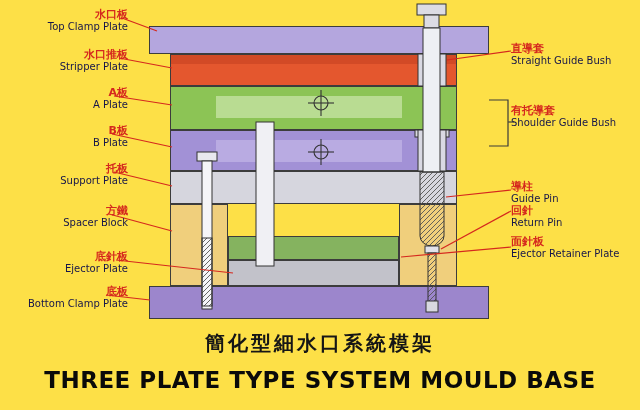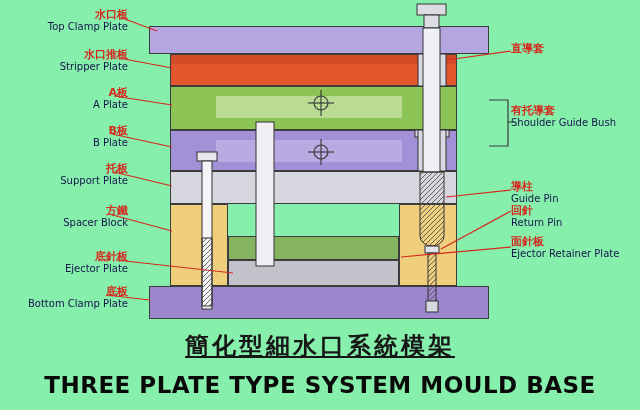--- a/index.html
+++ b/index.html
@@ -1,30 +1,30 @@
 <!DOCTYPE html>
 <html><head>
 <meta charset="utf-8">
 <style>
   html,body { margin:0; padding:0; }
   #page {
     position:relative; width:640px; height:410px;
-    background:#86efac; overflow:hidden;
+    background:#fde047; overflow:hidden;
     font-family:"DejaVu Sans", sans-serif;
   }
   .plate { position:absolute; border:1px solid #3c3c3c; box-sizing:border-box; z-index:1; }
   .plate-inner { position:absolute; z-index:2; }
   #overlay { position:absolute; left:0; top:0; z-index:5; pointer-events:none; }
   .lbl { position:absolute; z-index:10; }
   .lbl-left  { left:0;   width:128px; text-align:right; }
   .lbl-right { left:511px; width:124px; text-align:left; white-space:nowrap; }
   .lbl .cn { display:block; font-size:11px; font-weight:bold; line-height:13px; color:#d5281e; }
   .lbl .en { display:block; font-size:10px; font-weight:normal; line-height:12px; color:#15154a; }
   .title-block { position:absolute; top:330px; left:0; width:640px; text-align:center; z-index:10; }
-  .title-cn { font-size:24px; font-weight:bold; color:#161616; letter-spacing:3px;text-decoration:underline; }
+  .title-cn { font-size:20px; font-weight:bold; color:#161616; letter-spacing:3px; }
   .title-en { font-size:23px; font-weight:800; color:#0a0a0a; letter-spacing:0.5px; margin-top:10px; }
 </style>
 </head>
 <body>
 
 <div id="page">
 
   <div class="plate" style="left: 149px; top: 26px; width: 340px; height: 28px; background-color: rgb(180, 166, 222);"></div>
 
   <div class="plate" style="left: 170px; top: 54px; width: 287px; height: 32px; background-color: rgb(228, 87, 46);"></div>
@@ -145,20 +145,21 @@
     <span class="cn">底針板</span>
     <span class="en">Ejector Plate</span>
   </div>
   <div class="lbl lbl-left" style="top:285px">
     <span class="cn">底板</span>
     <span class="en">Bottom Clamp Plate</span>
   </div>
 
   <div class="lbl lbl-right" style="top:42px">
     <span class="cn">直導套</span>
+    <span class="en">Straight Guide Bush</span>
   </div>
   <div class="lbl lbl-right" style="top:104px">
     <span class="cn">有托導套</span>
     <span class="en">Shoulder Guide Bush</span>
   </div>
   <div class="lbl lbl-right" style="top:180px">
     <span class="cn">導柱</span>
     <span class="en">Guide Pin</span>
   </div>
   <div class="lbl lbl-right" style="top:204px">

